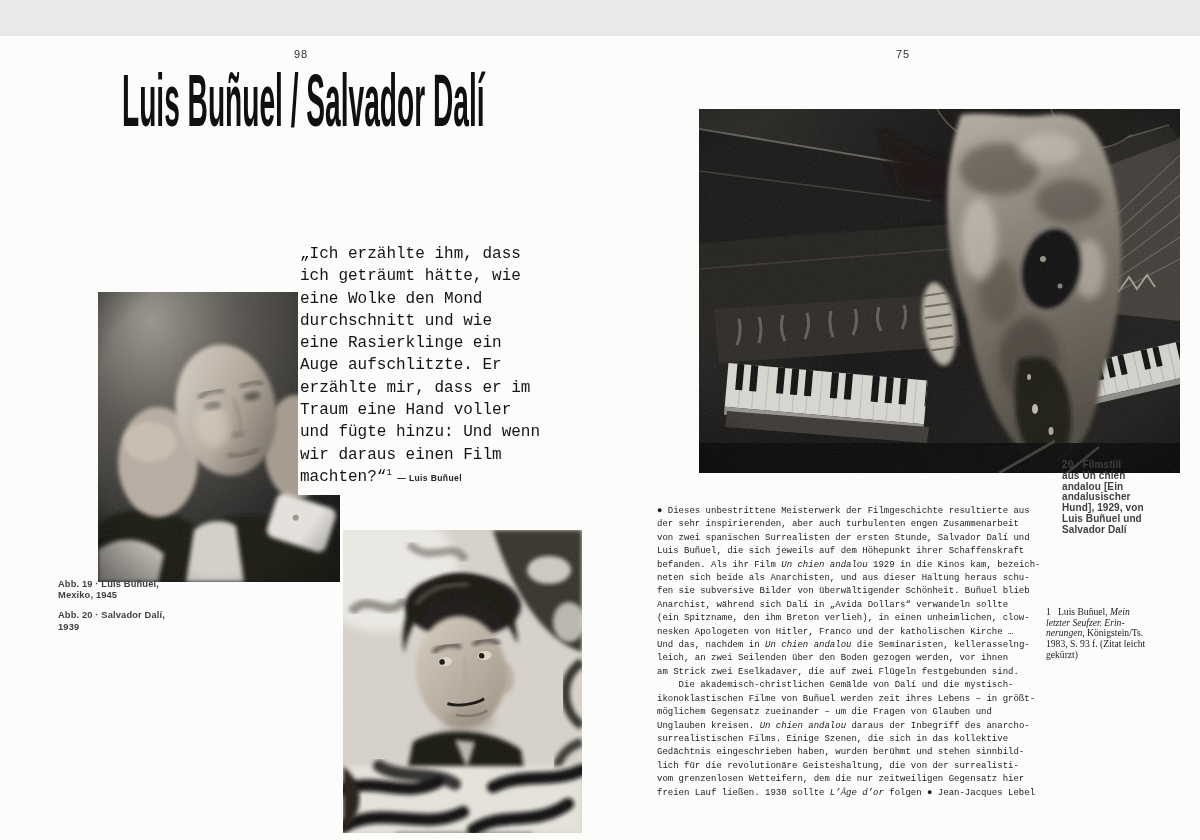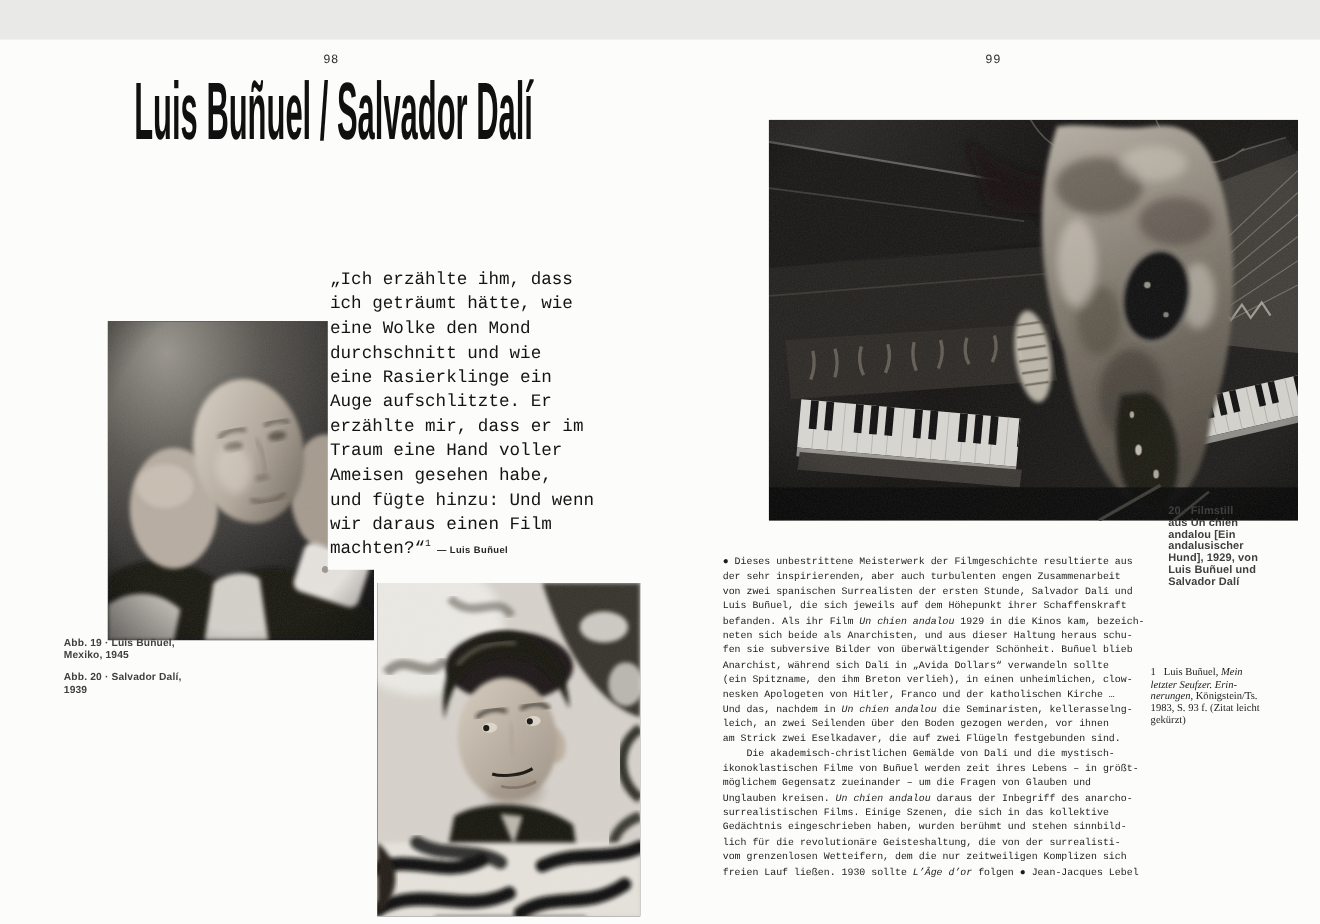--- a/index.html
+++ b/index.html
@@ -46,21 +46,21 @@
             font-size:9.6px;line-height:10.7px;color:#222;}
   .footnote .line{white-space:pre;}
   .footnote .it{font-style:italic;}
 </style>
 </head>
 <body>
 
 <div class="spread">
 
   <div class="pageno" id="pageno-left">98</div>
-  <div class="pageno" id="pageno-right">99</div>
+  <div class="pageno" id="pageno-right">75</div>
 
   <h1 class="title">Luis Buñuel / Salvador Dalí</h1>
 
   <figure class="photo" id="photo-bunuel">
     <svg viewBox="0 0 242 290" preserveAspectRatio="none" aria-hidden="true">
       <defs>
         <radialGradient id="lbBg" cx="22%" cy="10%" r="95%">
           <stop offset="0" stop-color="#98948c"></stop>
             <stop offset="0.38" stop-color="#55524d"></stop>
             <stop offset="1" stop-color="#121212"></stop>
@@ -116,21 +116,20 @@
 
   <div class="quote">
       <div class="line"><span>„Ich erzählte ihm, dass</span></div>
       <div class="line"><span>ich geträumt hätte, wie</span></div>
       <div class="line"><span>eine Wolke den Mond</span></div>
       <div class="line"><span>durchschnitt und wie</span></div>
       <div class="line"><span>eine Rasierklinge ein</span></div>
       <div class="line"><span>Auge aufschlitzte. Er</span></div>
       <div class="line"><span>erzählte mir, dass er im</span></div>
       <div class="line"><span>Traum eine Hand voller</span></div>
-      <div class="line"><span>Ameisen gesehen habe,</span></div>
       <div class="line"><span>und fügte hinzu: Und wenn</span></div>
       <div class="line"><span>wir daraus einen Film</span></div>
       <div class="line"><span>machten?“</span><span class="sup">1</span><span class="attr">  — Luis Buñuel</span></div>
     </div>
 
   <div class="captions-left">
     <div class="caption-group">
         <div class="line"><span>Abb. 19 · Luis Buñuel,</span></div>
         <div class="line"><span>Mexiko, 1945</span></div>
       </div>
@@ -351,21 +350,21 @@
       <div class="line"><span>Und das, nachdem in </span><span class="it">Un chien andalou</span><span> die Seminaristen, kellerasselng-</span></div>
       <div class="line"><span>leich, an zwei Seilenden über den Boden gezogen werden, vor ihnen</span></div>
       <div class="line"><span>am Strick zwei Eselkadaver, die auf zwei Flügeln festgebunden sind.</span></div>
       <div class="line"><span>    Die akademisch-christlichen Gemälde von Dalí und die mystisch-</span></div>
       <div class="line"><span>ikonoklastischen Filme von Buñuel werden zeit ihres Lebens – in größt-</span></div>
       <div class="line"><span>möglichem Gegensatz zueinander – um die Fragen von Glauben und</span></div>
       <div class="line"><span>Unglauben kreisen. </span><span class="it">Un chien andalou</span><span> daraus der Inbegriff des anarcho-</span></div>
       <div class="line"><span>surrealistischen Films. Einige Szenen, die sich in das kollektive</span></div>
       <div class="line"><span>Gedächtnis eingeschrieben haben, wurden berühmt und stehen sinnbild-</span></div>
       <div class="line"><span>lich für die revolutionäre Geisteshaltung, die von der surrealisti-</span></div>
-      <div class="line"><span>vom grenzenlosen Wetteifern, dem die nur zeitweiligen Komplizen sich</span></div>
+      <div class="line"><span>vom grenzenlosen Wetteifern, dem die nur zeitweiligen Gegensatz hier</span></div>
       <div class="line"><span>freien Lauf ließen. 1930 sollte </span><span class="it">L’Âge d’or</span><span> folgen ● Jean-Jacques Lebel</span></div>
     </div>
 
   <div class="footnote">
       <div class="line"><span>1   Luis Buñuel, </span><span class="it">Mein</span></div>
       <div class="line"><span class="it">letzter Seufzer. Erin-</span></div>
       <div class="line"><span class="it">nerungen</span><span>, Königstein/Ts.</span></div>
       <div class="line"><span>1983, S. 93 f. (Zitat leicht</span></div>
       <div class="line"><span>gekürzt)</span></div>
     </div>

